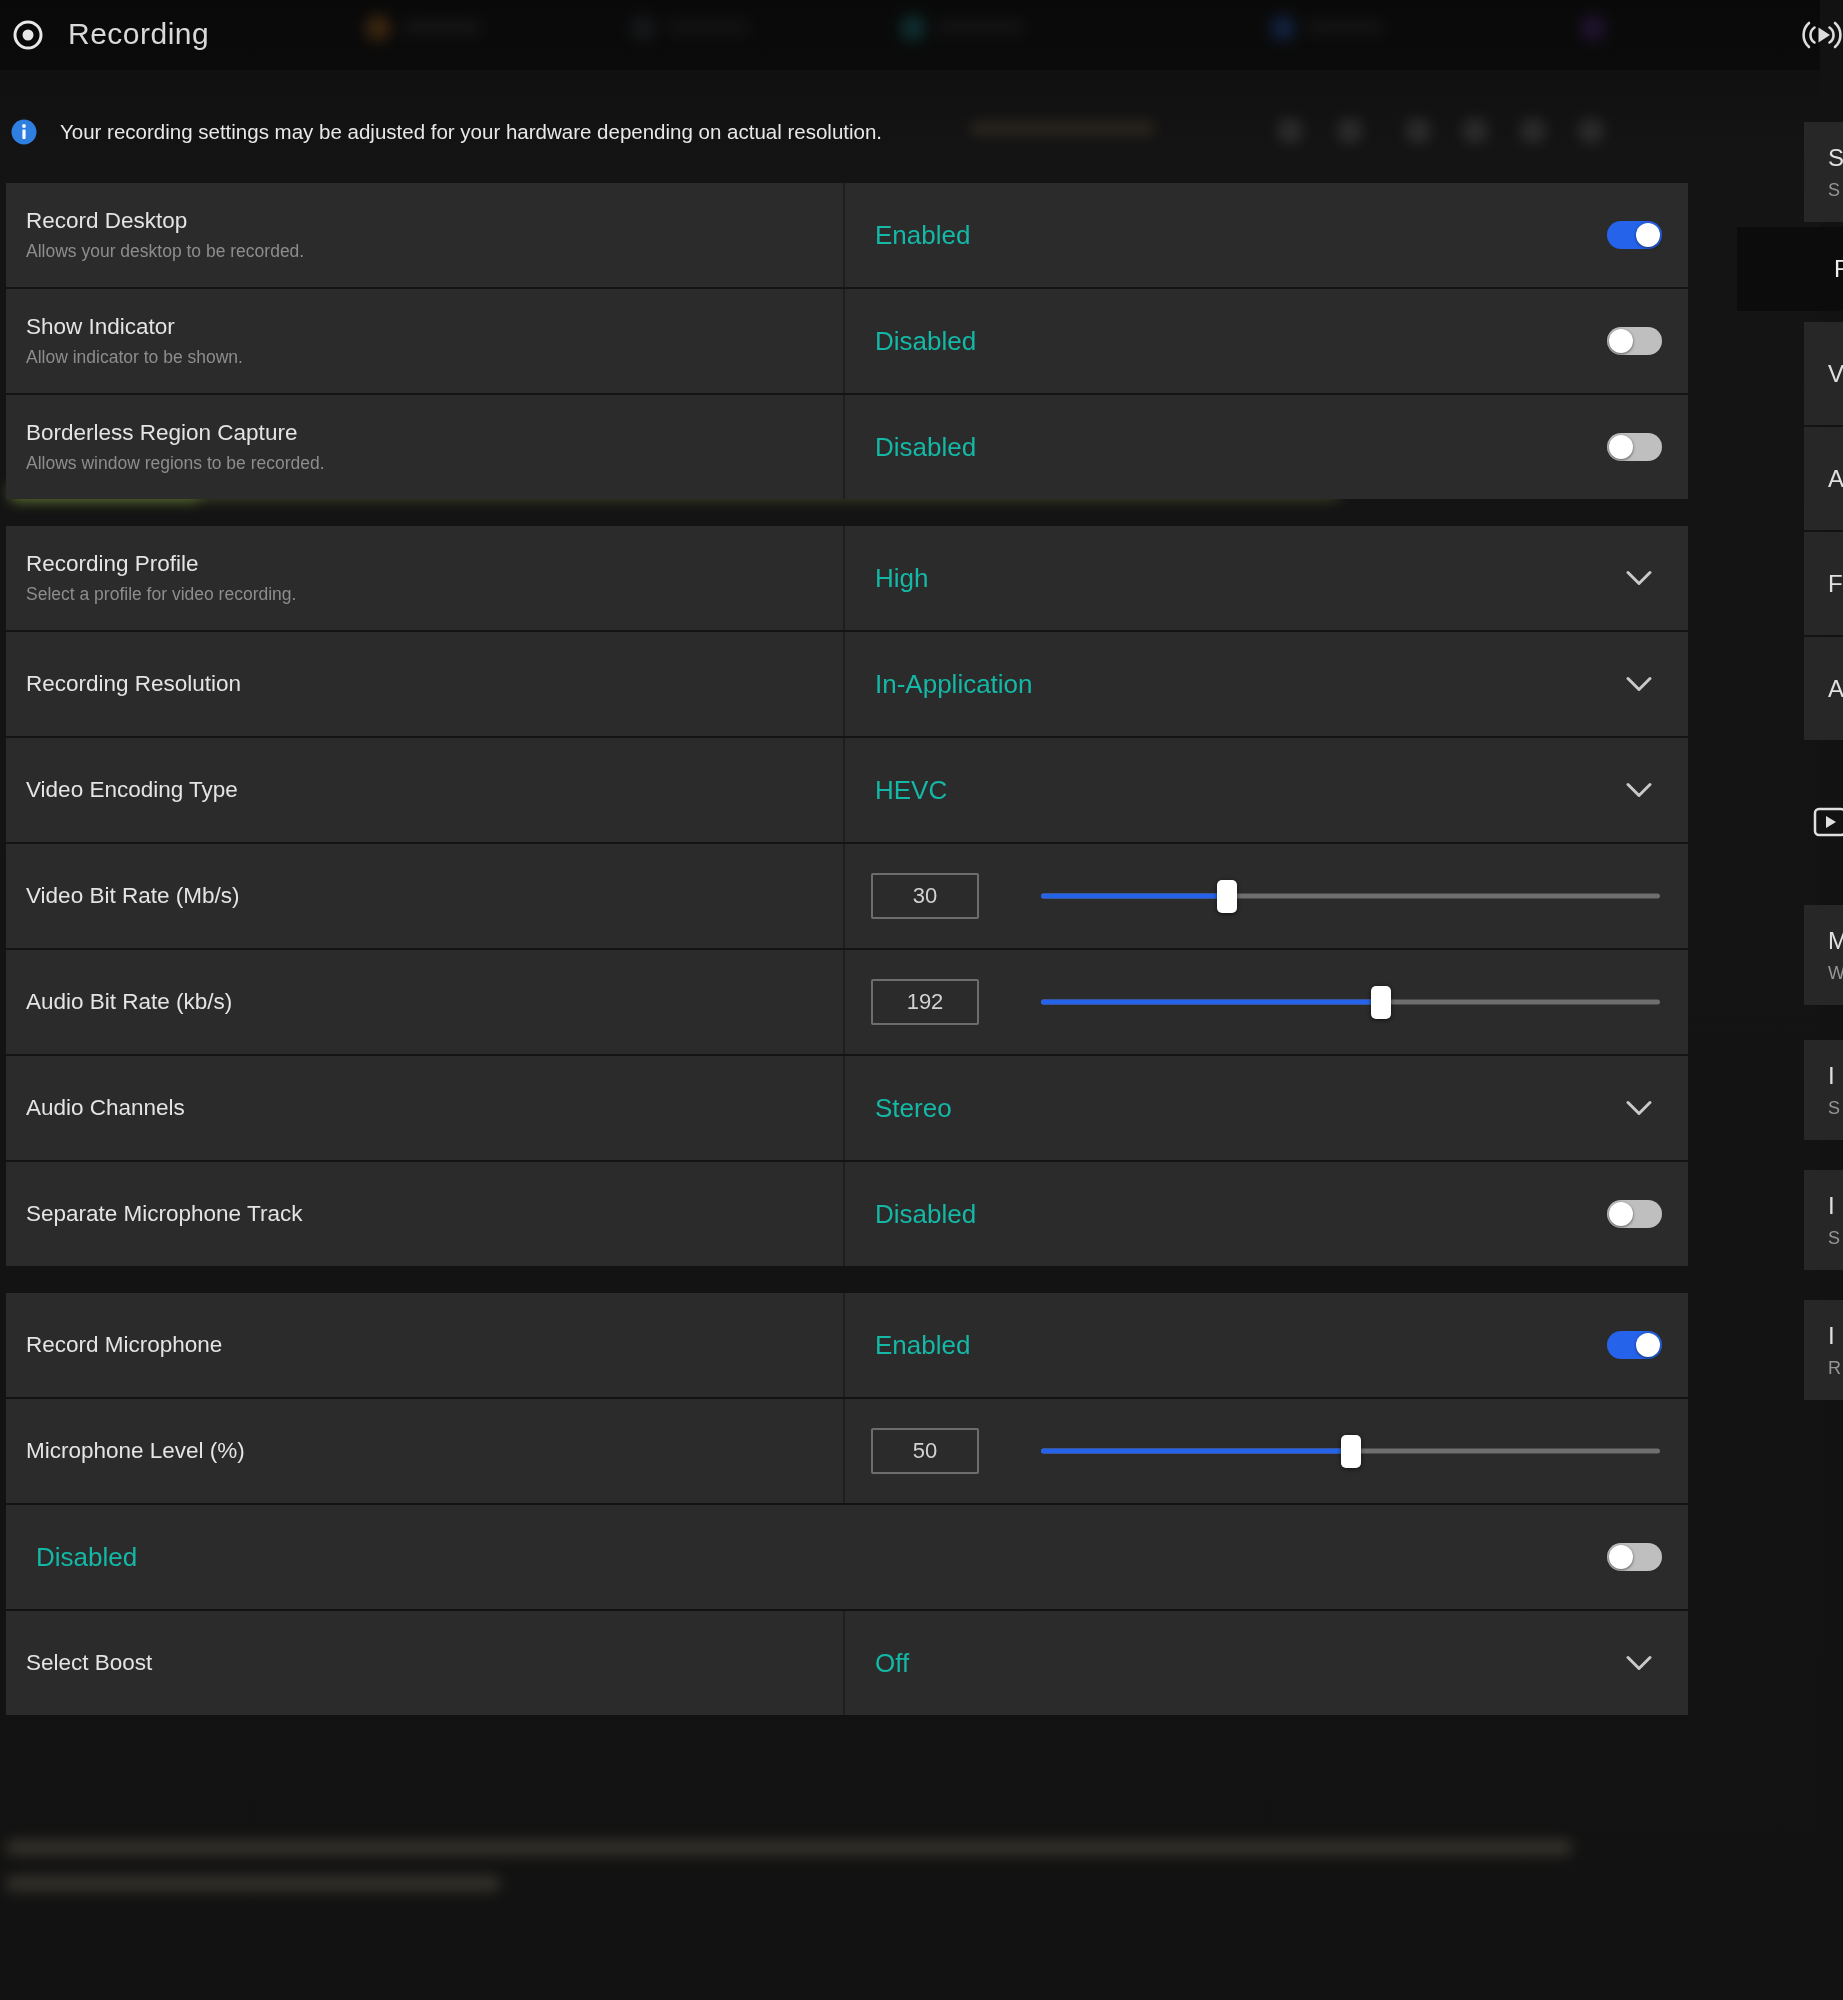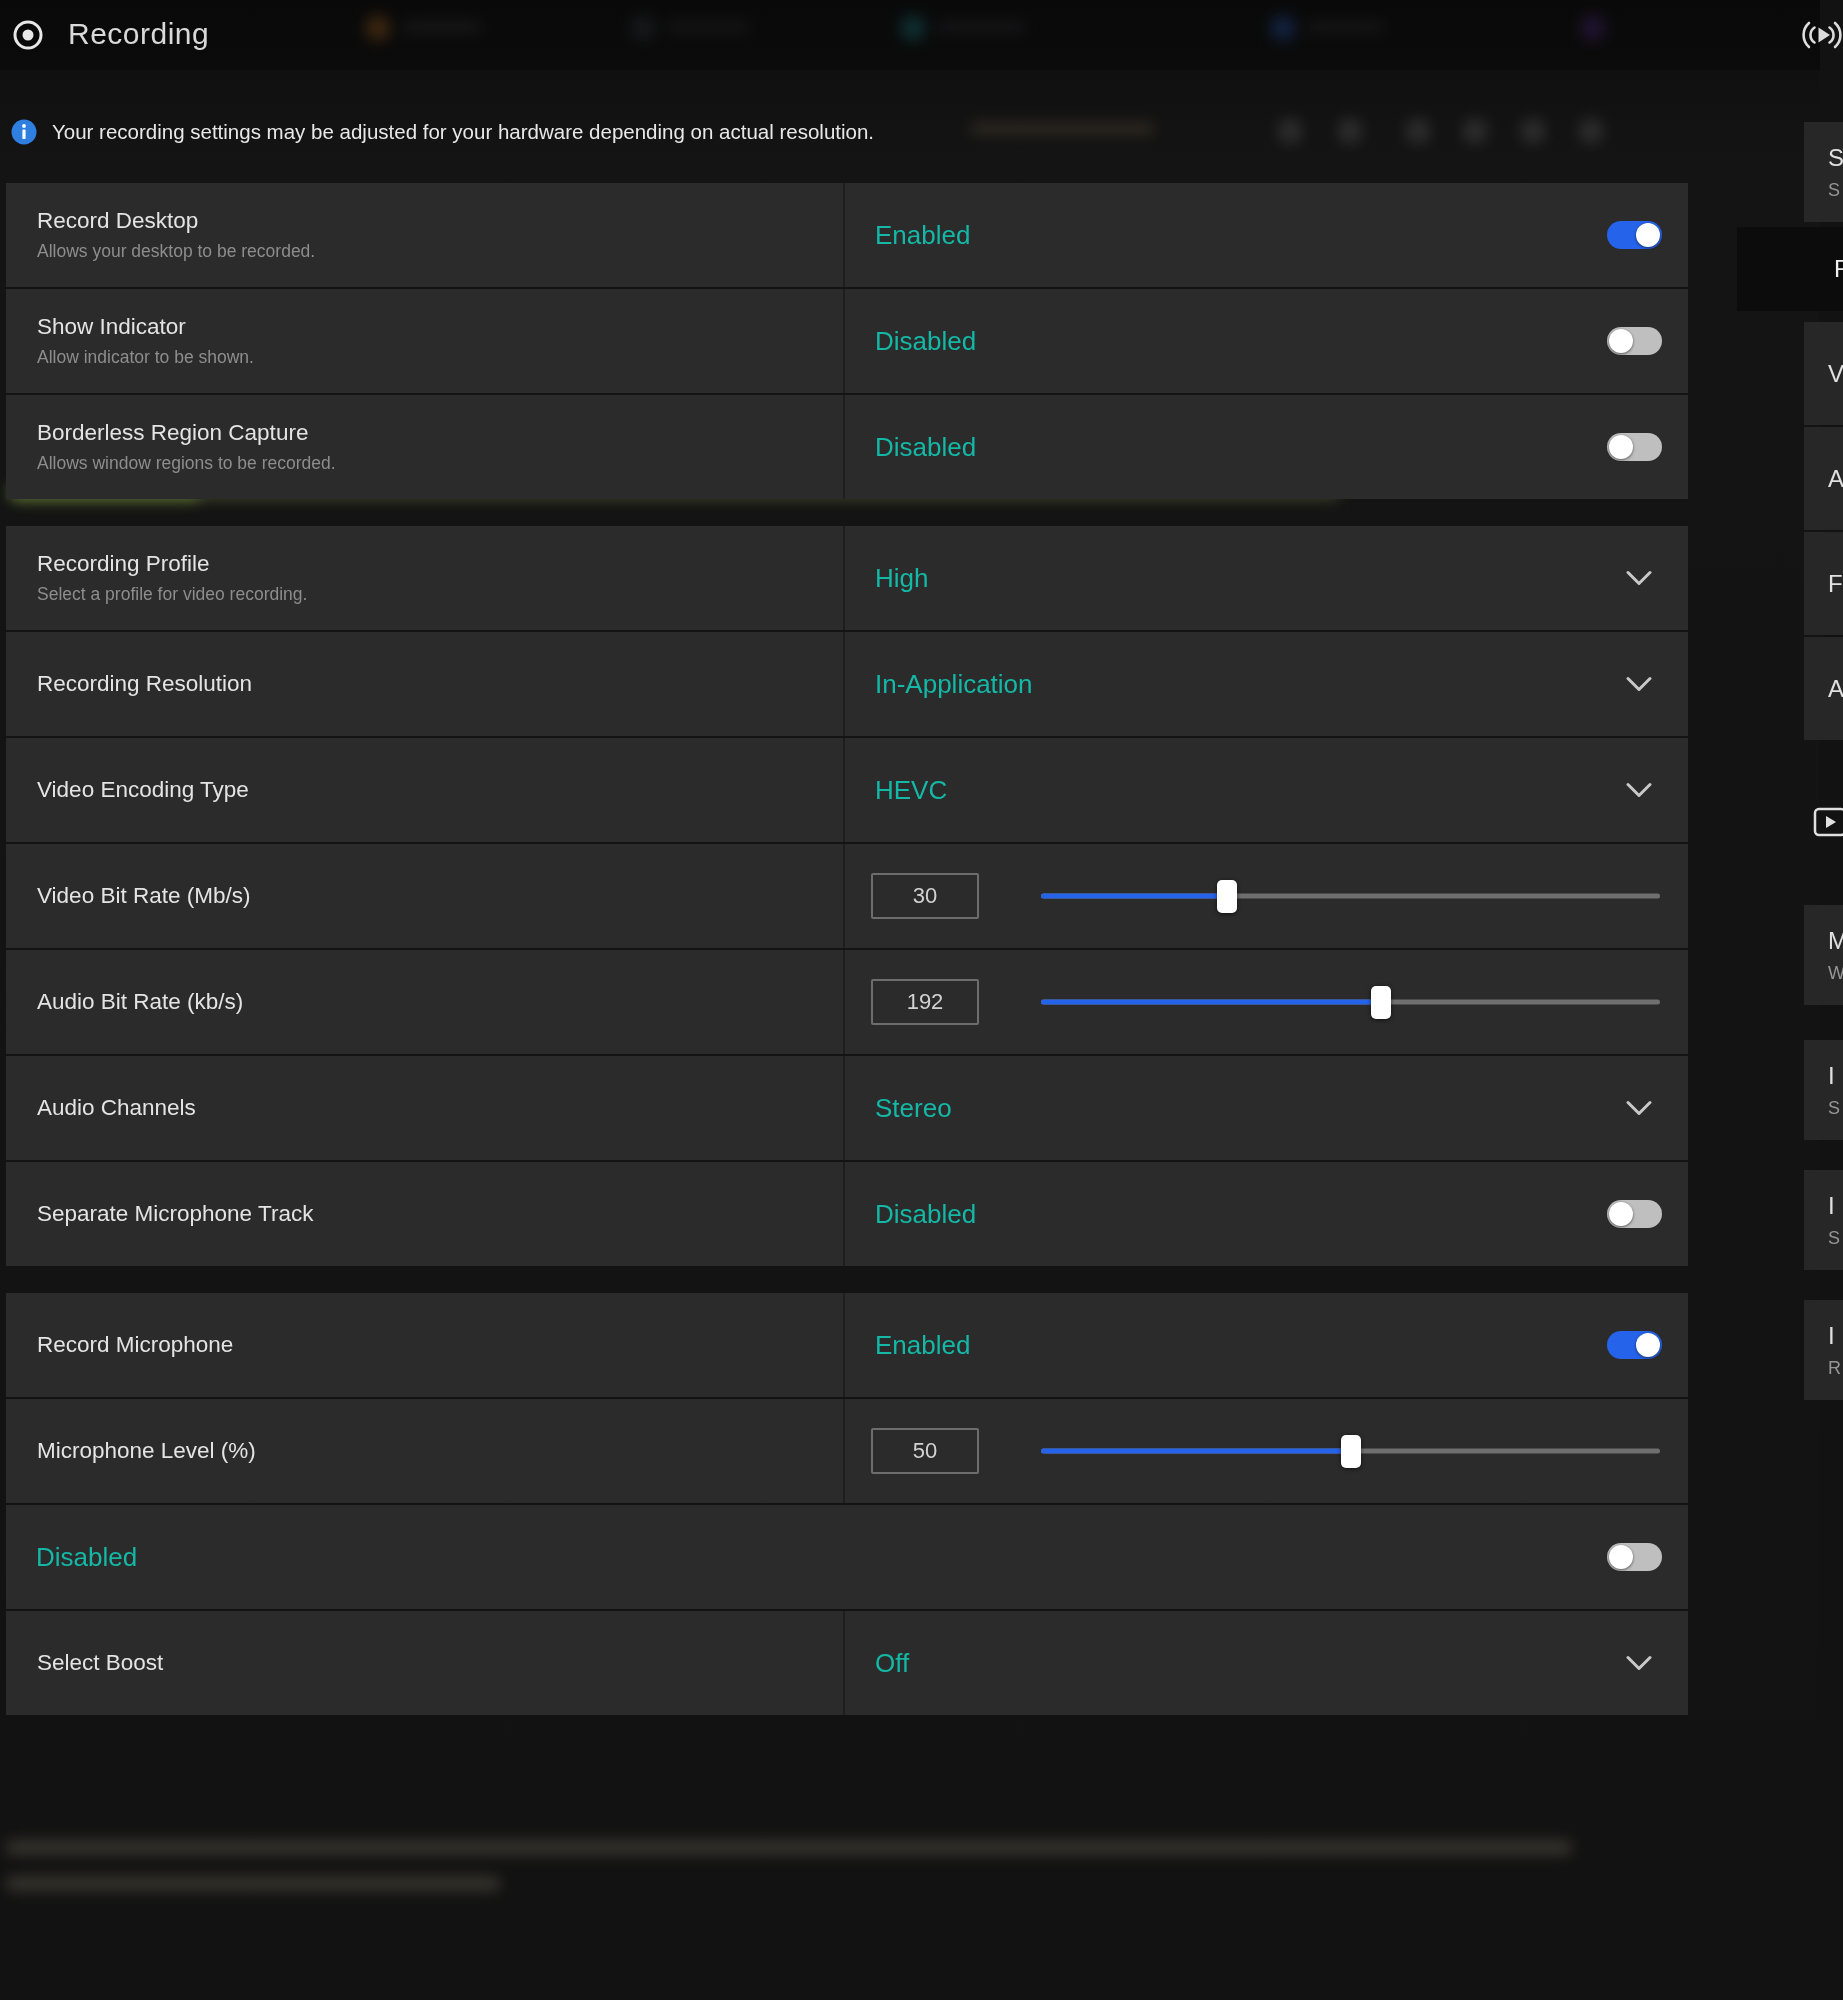--- a/index.html
+++ b/index.html
@@ -14,29 +14,29 @@
 
   
   header { position:absolute; top:0; left:0; width:100%; height:70px;
            background:rgba(8,8,8,.55); z-index:3; }
   .hdr-record-icon { position:absolute; left:10px; top:17px; }
   .hdr-title { position:absolute; left:68px; top:17px; font-size:30px; color:#d9d9d9; letter-spacing:.5px; }
   .hdr-broadcast { position:absolute; left:1800px; top:16px; }
 
   
   .banner { position:absolute; top:106px; left:10px; height:52px; display:flex; align-items:center; z-index:3; }
-  .banner .txt { margin-left:14px; font-size:20.5px; color:#e8e8e8; }
+  .banner .txt { margin-left:22px; font-size:20.5px; color:#e8e8e8; }
 
   
   #groups { position:absolute; left:6px; top:183px; width:1682px; z-index:3; }
   .group { margin-bottom:27px; }
   .row { display:flex; height:104px; background:#2b2b2b; margin-top:2px; }
   .group .row:first-child { margin-top:0; }
   .cell-label { width:839px; border-right:2px solid #1e1e1e; display:flex; flex-direction:column;
-                justify-content:center; padding-left:31px; position:relative; }
+                justify-content:center; padding-left:20px; position:relative; }
   .lbl { font-size:22.5px; color:#e4e4e4; }
   .sub { font-size:17.5px; color:#8d8d8d; margin-top:7px; }
   .lblicon { position:absolute; right:34px; top:50%; transform:translateY(-50%); }
   .cell-value { flex:1; display:flex; align-items:center; position:relative; padding-left:30px; }
   .val { font-size:26px; color:#14b8a6; }
 
   
   .toggle { position:absolute; right:26px; top:50%; transform:translateY(-50%);
             width:55px; height:28px; border-radius:14px; cursor:pointer; }
   .toggle.off { background:#bfbfbf; }

